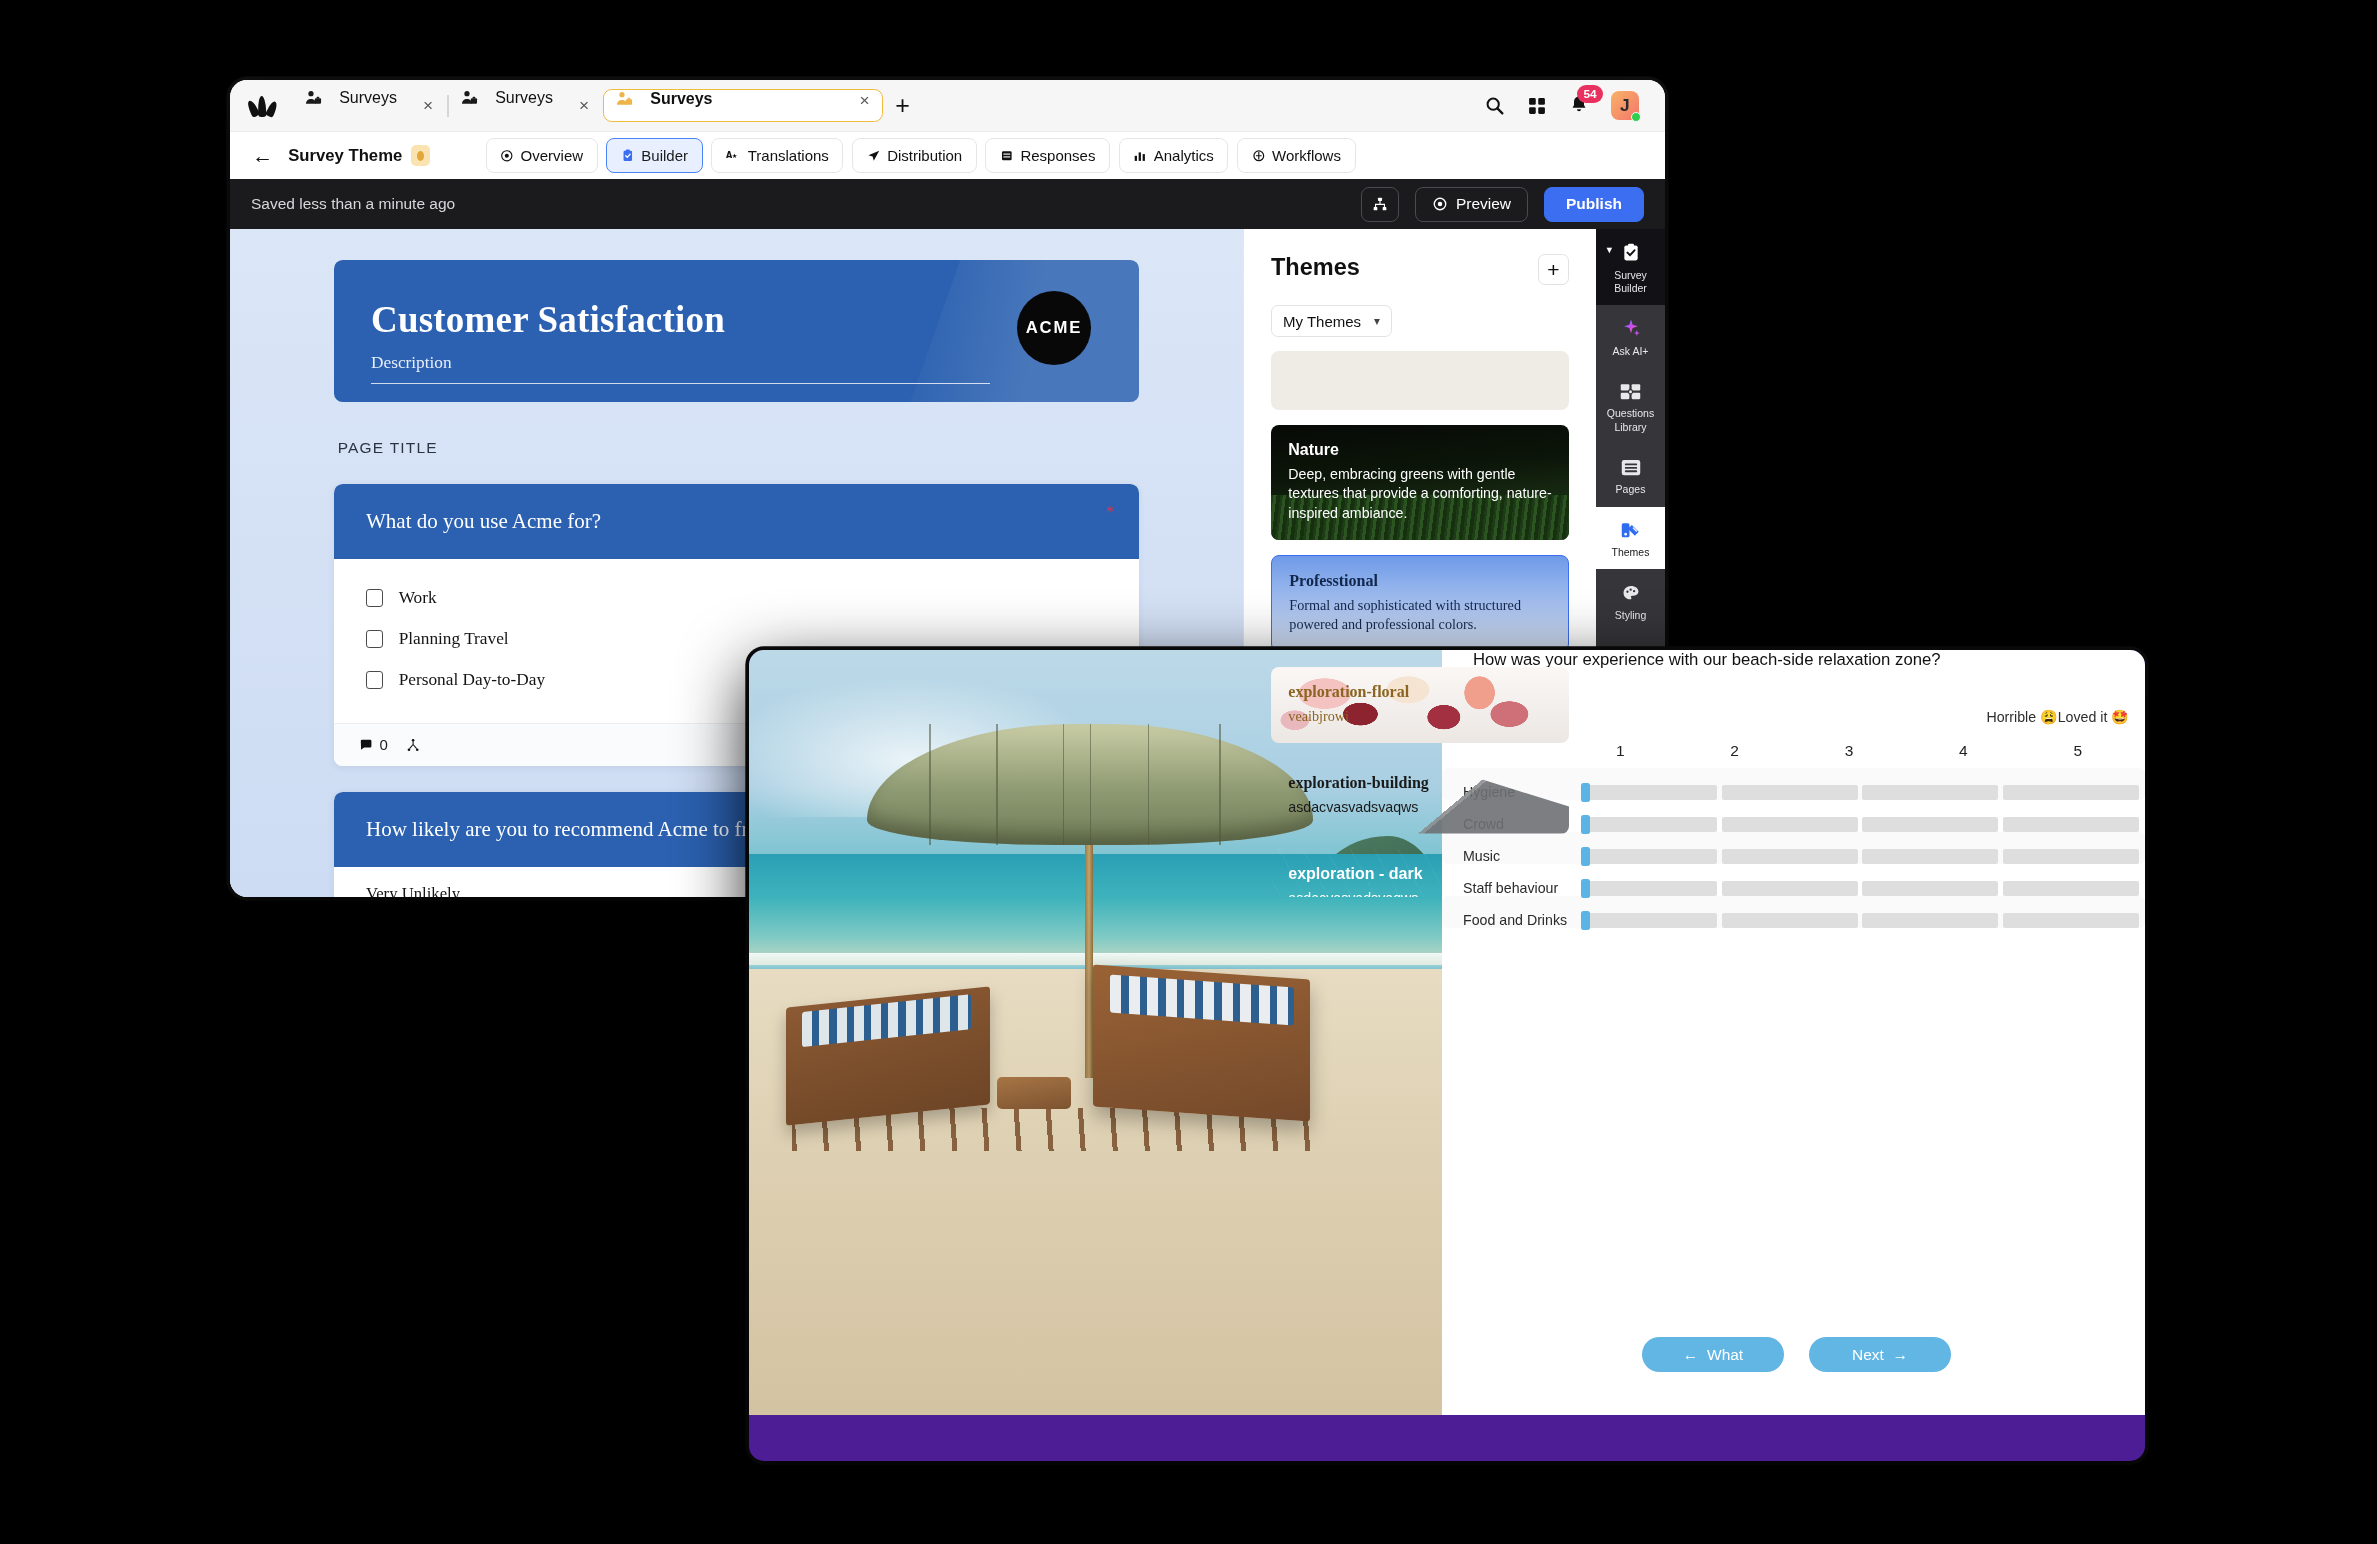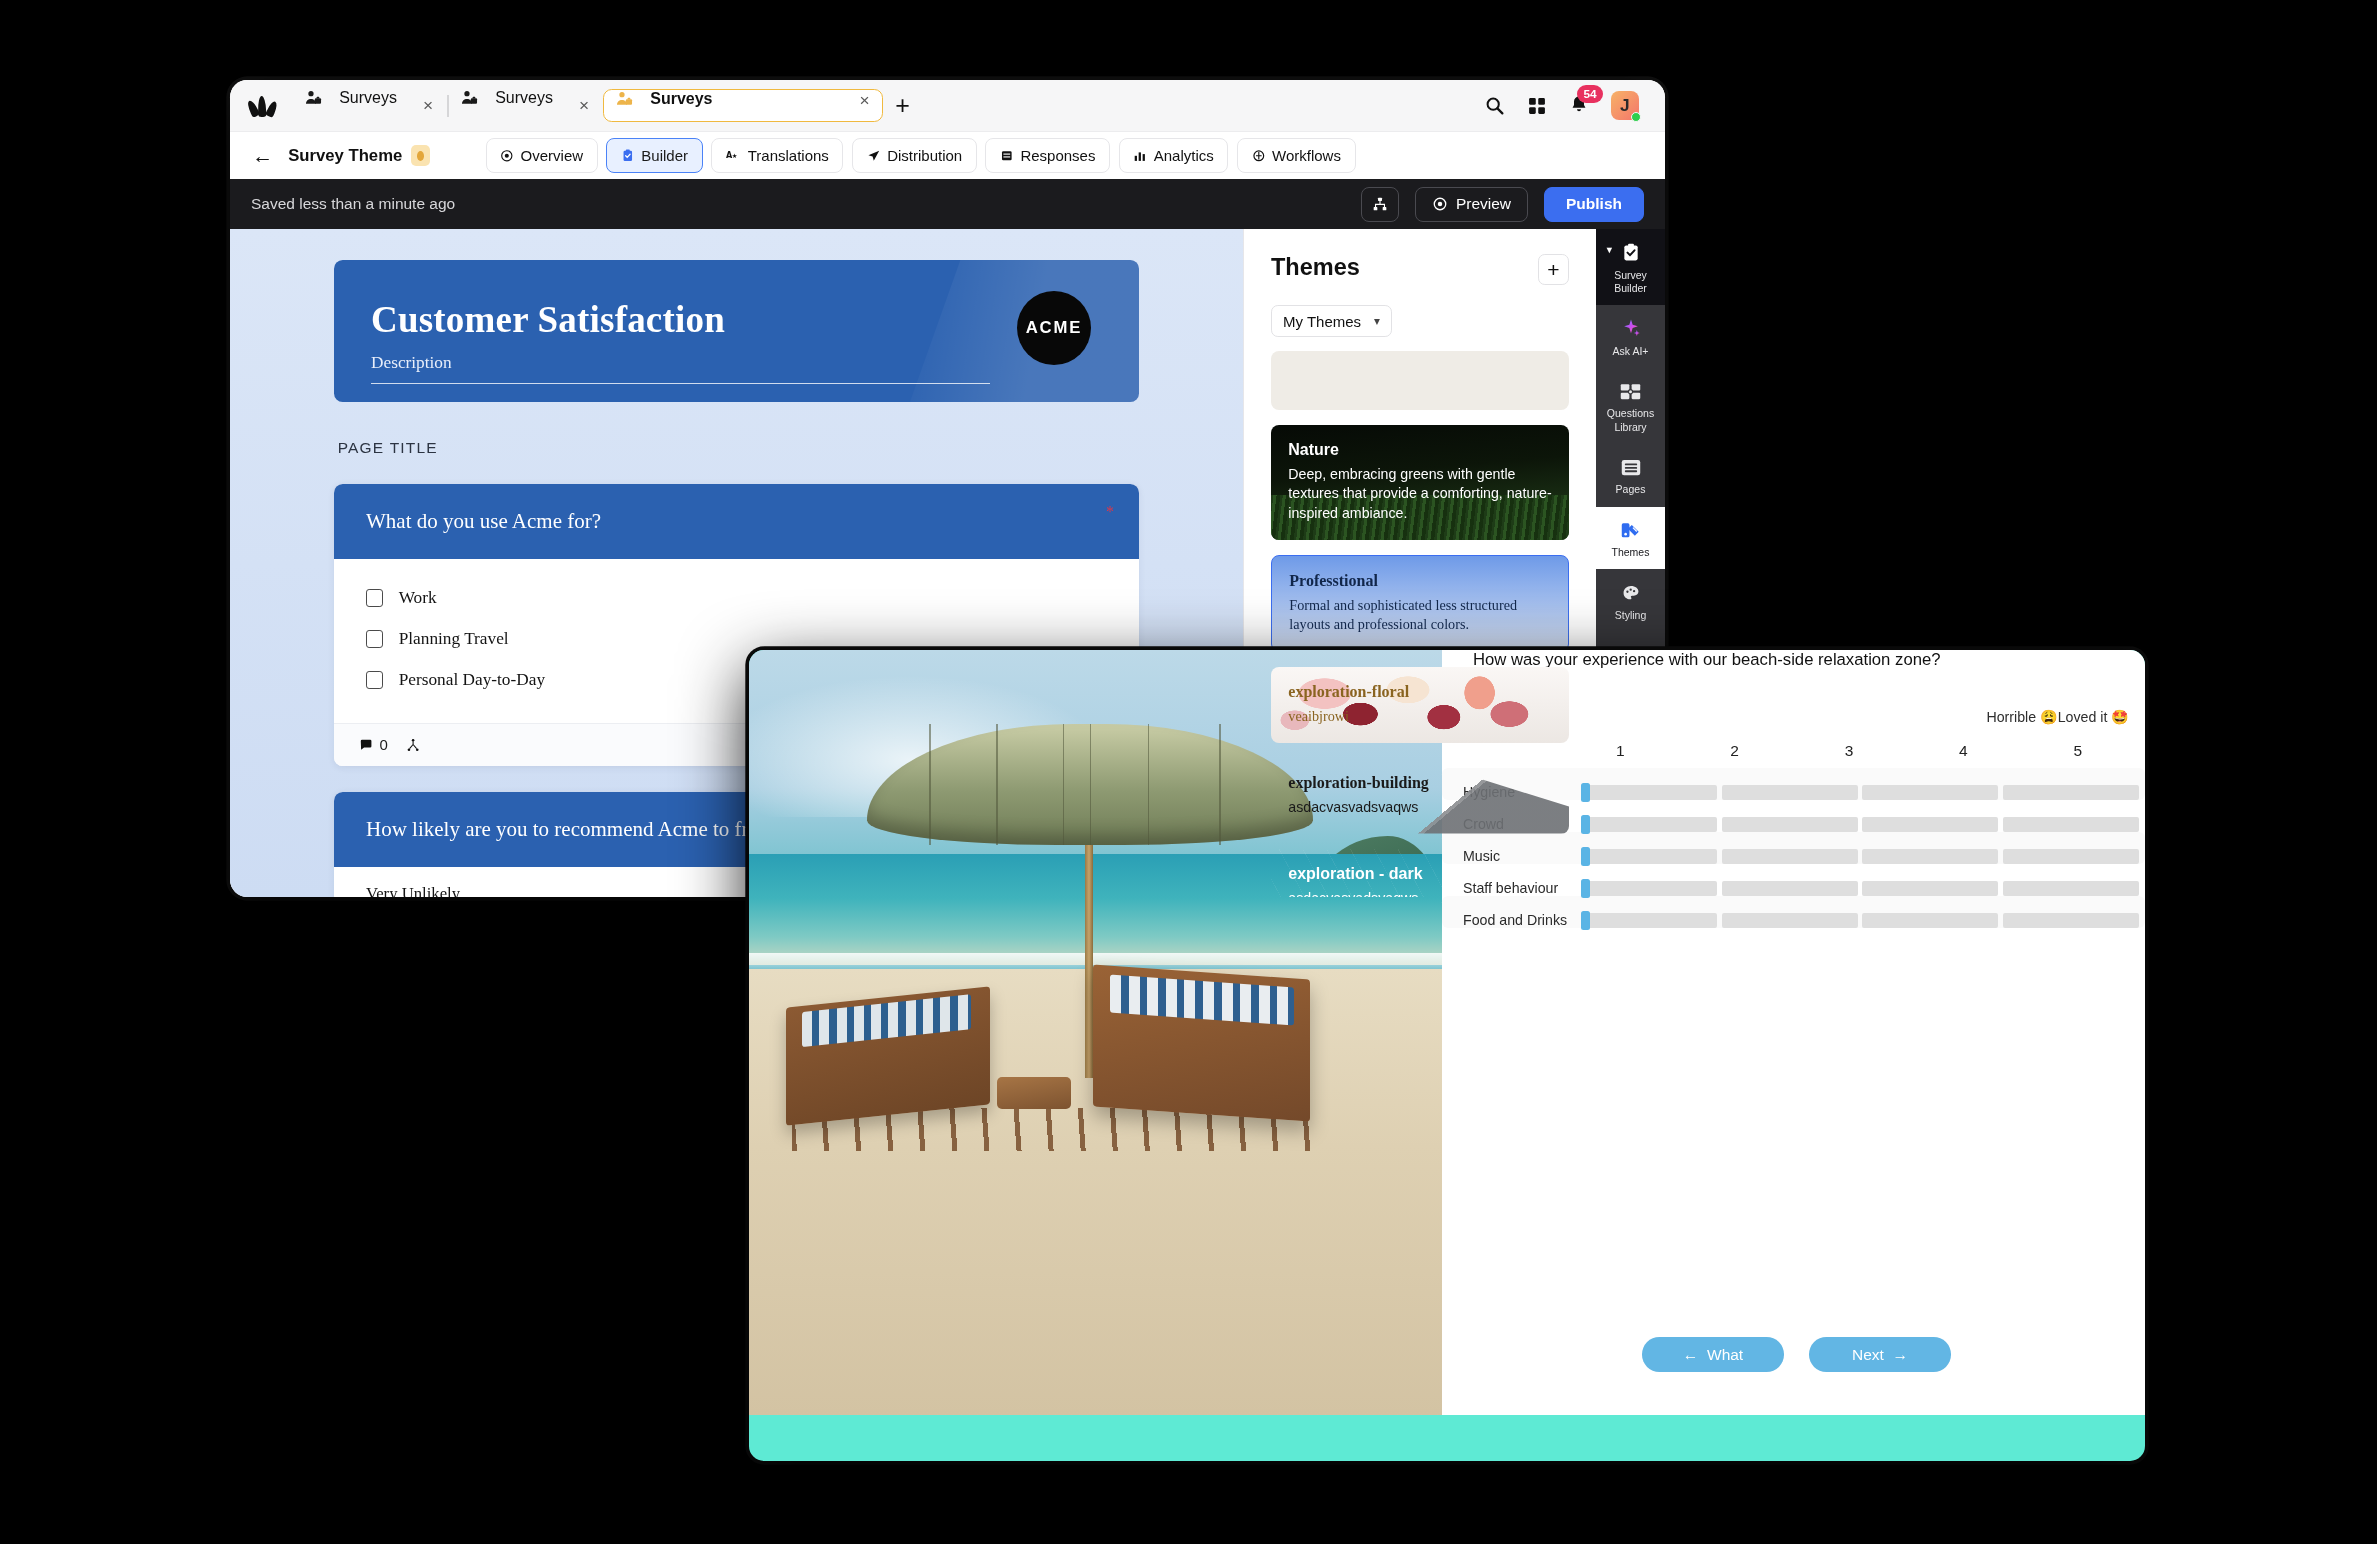--- a/index.html
+++ b/index.html
@@ -150,21 +150,21 @@
   .rail-item { padding: 11px 3.7px 10px; text-align: center; color: #e8e8ea; font-size: 10.5px; line-height: 1.25; }
   .rail-item .ri-icon { display: flex; align-items: center; justify-content: center; height: 25px; margin-bottom: 3.7px; }
   .rail-item.top { background: #111116; position: relative; }
   .rail-item.active { background: #fff; color: #16161a; }
   .rail-caret { position: absolute; left: 8.7px; top: 16px; font-size: 9.3px; color: #fff; }
   .rail-dots { color: #d6d6d9; font-size: 21px; letter-spacing: 3.1px; text-align: center; padding: 13.6px 0; }
 
   
   #preview-window {
     position: absolute; left: 749px; top: 650px; width: 1396px; height: 811px;
-    background: #5eead4; border-radius: 15px; overflow: hidden;
+    background: #4c1d95; border-radius: 15px; overflow: hidden;
     box-shadow: 0 21px 68px rgba(0,0,0,.9), 0 0 0 3.7px #0c0c0c;
   }
   .pv-body { display: flex; height: 765px; }
   .pv-image { width: 693px; position: relative; overflow: hidden;
     background: linear-gradient(180deg,#bcd9e8 0%,#a9cfe2 18%,#5fbcc4 34%,#2f9fb3 44%,#5fb9ba 52%,#cfc3a7 60%,#e3d7bd 76%,#d8c9ae 100%); }
   .pv-image .sky-cloud { position: absolute; left: -37px; top: 25px; width: 396px; height: 142px;
     background: radial-gradient(ellipse at 50% 60%, rgba(255,255,255,.75), rgba(255,255,255,0) 70%); }
   .pv-image .headland { position: absolute; right: 0; top: 186px; width: 136px; height: 80px;
     background: linear-gradient(160deg,#4f7d63,#2f5f49); border-radius: 60% 40% 0 0 / 100% 90% 0 0; }
   .pv-image .sea { position: absolute; left: 0; right: 0; top: 204px; height: 111px;
@@ -475,21 +475,21 @@
         <div class="tcard partial"></div>
 
         <div class="tcard nature">
           <div class="grass"></div>
           <div class="tname">Nature</div>
           <div class="tdesc">Deep, embracing greens with gentle textures that provide a comforting, nature-inspired ambiance.</div>
         </div>
 
         <div class="tcard professional">
           <div class="tname">Professtional</div>
-          <div class="tdesc">Formal and sophisticated less structured layouts and professional colors.</div>
+          <div class="tdesc">Formal and sophisticated with structured powered and professional colors.</div>
         </div>
 
         <div class="tcard floral">
           <div class="fl"></div>
           <div class="tname">exploration-floral</div>
           <div class="tdesc">veaibjrowi</div>
         </div>
 
         <div class="tcard building">
           <div class="bldg"></div>

